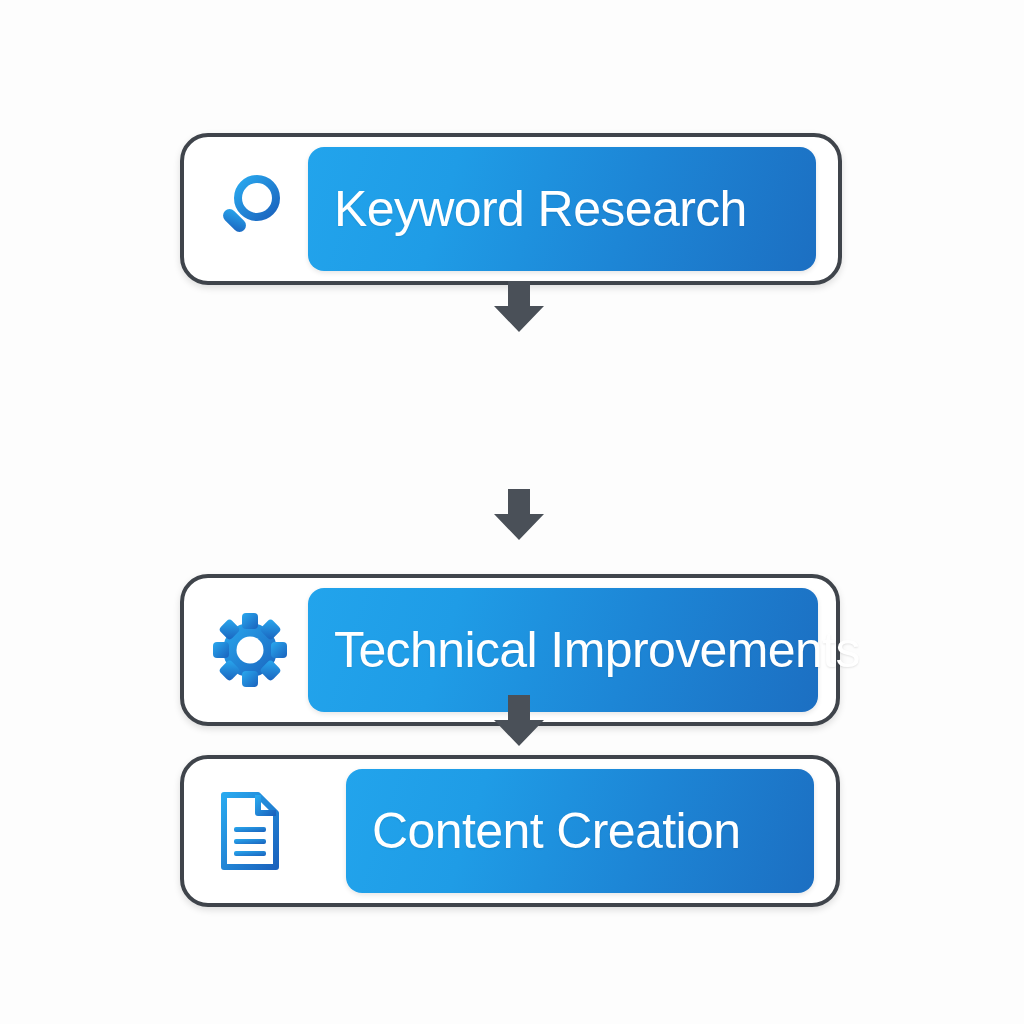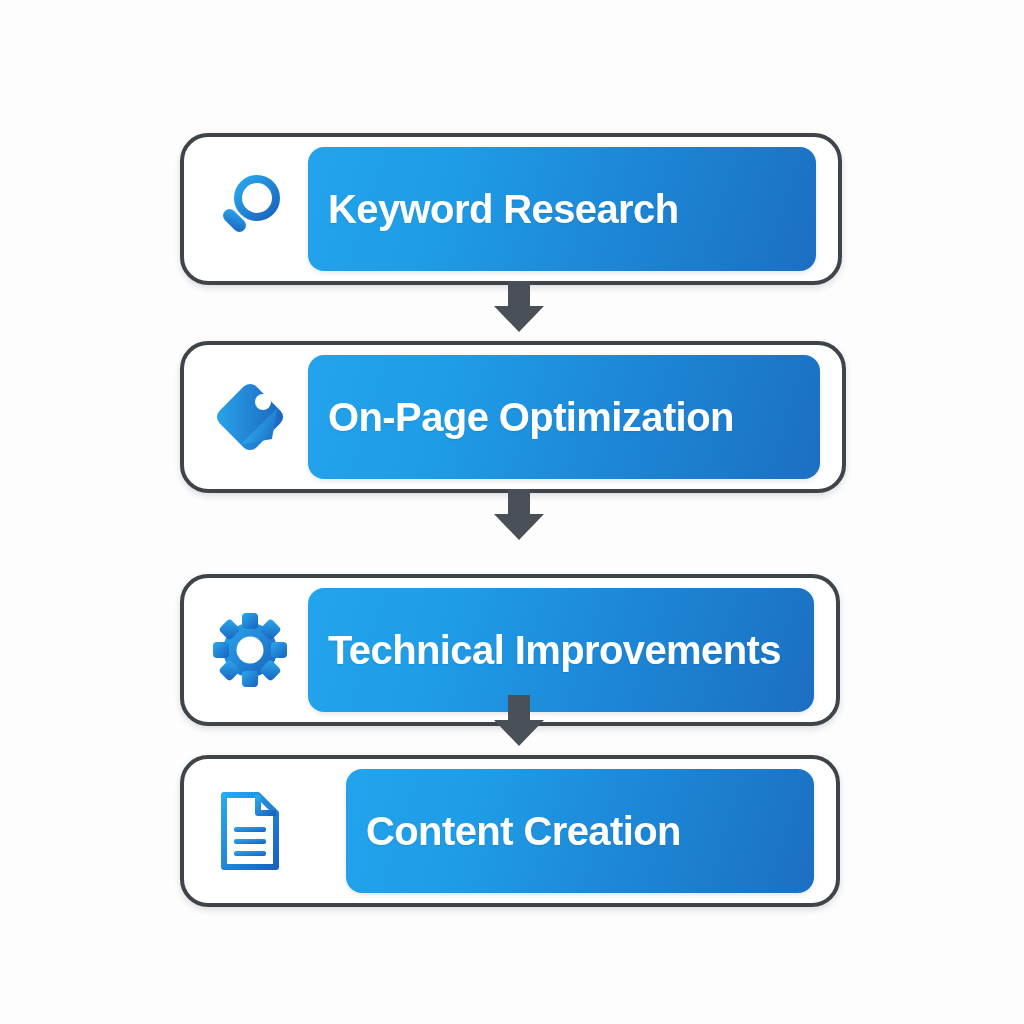--- a/index.html
+++ b/index.html
@@ -53,24 +53,24 @@
     border-radius: 16px;
     background: linear-gradient(108deg, #22a4ec 0%, #1f9ce6 28%, #1d86d6 62%, #1c6fc2 100%);
     display: flex;
     align-items: center;
     box-shadow: 0 2px 5px rgba(0,0,0,0.10);
   }
 
   .step-label {
     color: #ffffff;
     font-family: "Liberation Sans", sans-serif;
-    font-weight: bold;
-    font-size: 40px;
+    font-weight: normal;
+    font-size: 50px;
     letter-spacing: -0.6px;
-    padding-left: 20px;
+    padding-left: 26px;
     white-space: nowrap;
     text-shadow: 0 1px 2px rgba(0,0,0,0.10);
   }
 
   
   .connector-arrow {
     position: absolute;
     left: 492px;
     width: 54px;
     height: 52px;
@@ -99,40 +99,20 @@
       <span class="step-label">Keyword Research</span>
     </div>
   </div>
 
   <div class="connector-arrow" style="top:281px;">
     <svg width="54" height="52" viewBox="0 0 54 52">
       <path d="M16 0 H38 V25 H52 L27 51 L2 25 H16 Z" fill="#4a5058"></path>
     </svg>
   </div>
 
-  <div class="step-card" style="left:180px; top:341px; width:666px; height:152px;">
-    <div class="step-icon">
-      <svg width="78" height="74" viewBox="0 0 78 74">
-        <defs>
-          <linearGradient id="g-tag" x1="0" y1="0" x2="1" y2="1">
-            <stop offset="0%" stop-color="#2aa6ec"></stop>
-            <stop offset="100%" stop-color="#1a62bd"></stop>
-          </linearGradient>
-        </defs>
-        <g transform="rotate(-45 39 37)">
-          <rect x="13" y="11" width="52" height="52" rx="9" fill="url(#g-tag)"></rect>
-          <path d="M13 50 L39 68 L65 50 Z" fill="url(#g-tag)"></path>
-        </g>
-        <circle cx="52" cy="22" r="8" fill="#ffffff"></circle>
-      </svg>
-    </div>
-    <div class="step-pill" style="max-width:516px;">
-      <span class="step-label">On-Page Optimization</span>
-    </div>
-  </div>
 
   <div class="connector-arrow" style="top:489px;">
     <svg width="54" height="52" viewBox="0 0 54 52">
       <path d="M16 0 H38 V25 H52 L27 51 L2 25 H16 Z" fill="#4a5058"></path>
     </svg>
   </div>
 
   <div class="step-card" style="left:180px; top:574px; width:660px; height:152px;">
     <div class="step-icon">
       <svg width="76" height="76" viewBox="0 0 76 76">

